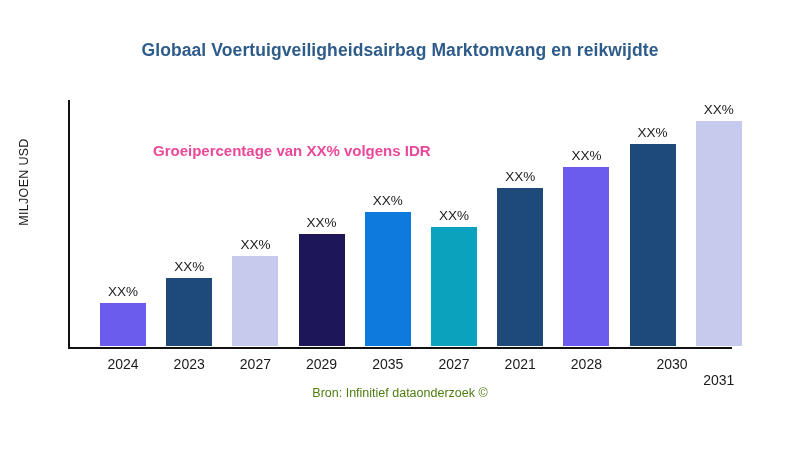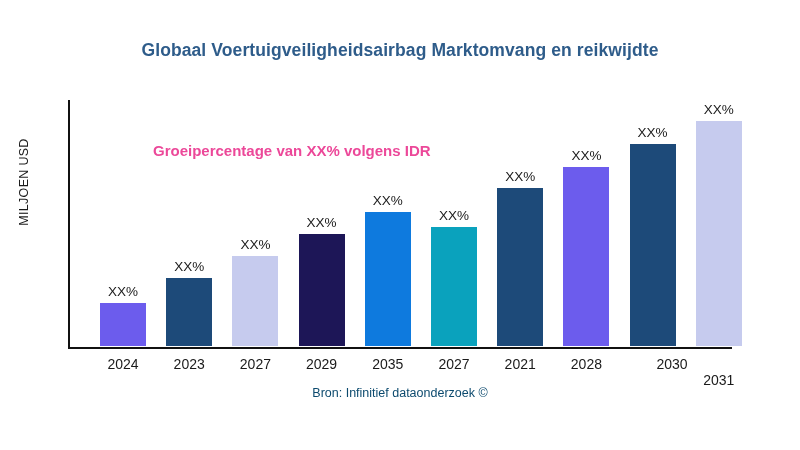--- a/index.html
+++ b/index.html
@@ -106,21 +106,21 @@
     color: #1a1a1a;
     white-space: nowrap;
   }
   #source-note {
     position: absolute;
     left: 0;
     top: 386px;
     width: 800px;
     text-align: center;
     font-size: 12.5px;
-    color: #0c4a6e;
+    color: #4d7c0f;
   }
 </style>
 </head>
 <body>
 
 <div id="chart-root">
 
   <div id="chart-title">Globaal Voertuigveiligheidsairbag Marktomvang en reikwijdte</div>
 
   <div id="y-axis-label">MILJOEN USD</div>

